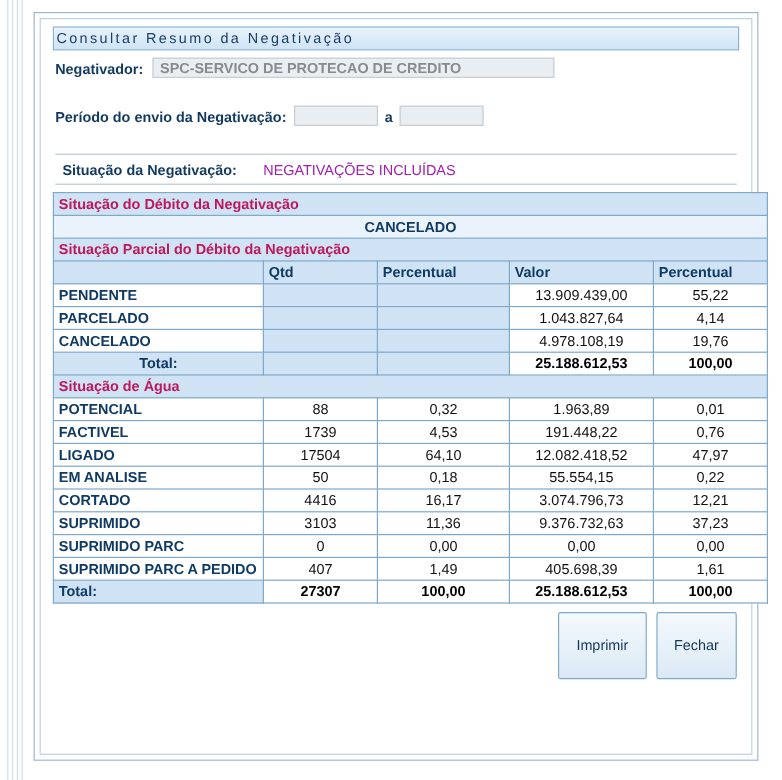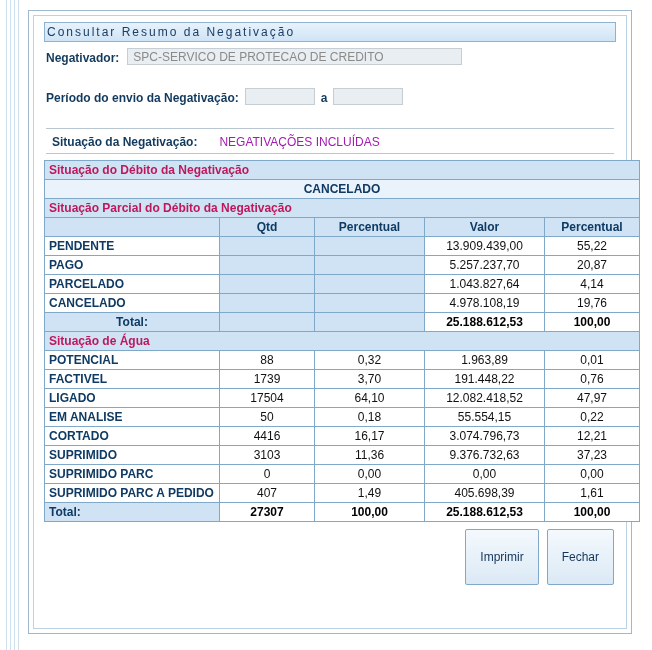--- a/index.html
+++ b/index.html
@@ -84,20 +84,21 @@
   .readonly-box {
     background: #e9eef2;
     border: 1px solid #c6ced4;
     height: 17px;
     box-sizing: border-box;
     display: flex;
     align-items: center;
     padding-left: 5px;
     color: #8a8a8a;
     font-size: 12px;
+    font-weight: bold;
   }
   .negativador-box {
     width: 335px;
     margin-left: 8px;
   }
   .periodo-box {
     width: 70px;
     margin-left: 6px;
   }
   .periodo-sep {
@@ -144,21 +145,20 @@
   .band-plain {
     background: #eaf3fb;
     color: #0f3a63;
     font-weight: bold;
     text-align: center;
   }
   .colhdr {
     background: #cfe3f5;
     color: #0f3a63;
     font-weight: bold;
-    text-align: center;
   }
   .rowlabel {
     background: #ffffff;
     color: #0f3a63;
     font-weight: bold;
     text-align: left;
   }
   .cell-num {
     background: #ffffff;
     text-align: center;
@@ -276,27 +276,20 @@
         </tr>
 
         <tr>
           <td class="rowlabel">PENDENTE</td>
           <td class="cell-blank"></td>
           <td class="cell-blank"></td>
           <td class="cell-num">13.909.439,00</td>
           <td class="cell-num">55,22</td>
         </tr>
         <tr>
-          <td class="rowlabel">PAGO</td>
-          <td class="cell-blank"></td>
-          <td class="cell-blank"></td>
-          <td class="cell-num">5.257.237,70</td>
-          <td class="cell-num">20,87</td>
-        </tr>
-        <tr>
           <td class="rowlabel">PARCELADO</td>
           <td class="cell-blank"></td>
           <td class="cell-blank"></td>
           <td class="cell-num">1.043.827,64</td>
           <td class="cell-num">4,14</td>
         </tr>
         <tr>
           <td class="rowlabel">CANCELADO</td>
           <td class="cell-blank"></td>
           <td class="cell-blank"></td>
@@ -318,21 +311,21 @@
         <tr>
           <td class="rowlabel">POTENCIAL</td>
           <td class="cell-num">88</td>
           <td class="cell-num">0,32</td>
           <td class="cell-num">1.963,89</td>
           <td class="cell-num">0,01</td>
         </tr>
         <tr>
           <td class="rowlabel">FACTIVEL</td>
           <td class="cell-num">1739</td>
-          <td class="cell-num">3,70</td>
+          <td class="cell-num">4,53</td>
           <td class="cell-num">191.448,22</td>
           <td class="cell-num">0,76</td>
         </tr>
         <tr>
           <td class="rowlabel">LIGADO</td>
           <td class="cell-num">17504</td>
           <td class="cell-num">64,10</td>
           <td class="cell-num">12.082.418,52</td>
           <td class="cell-num">47,97</td>
         </tr>

